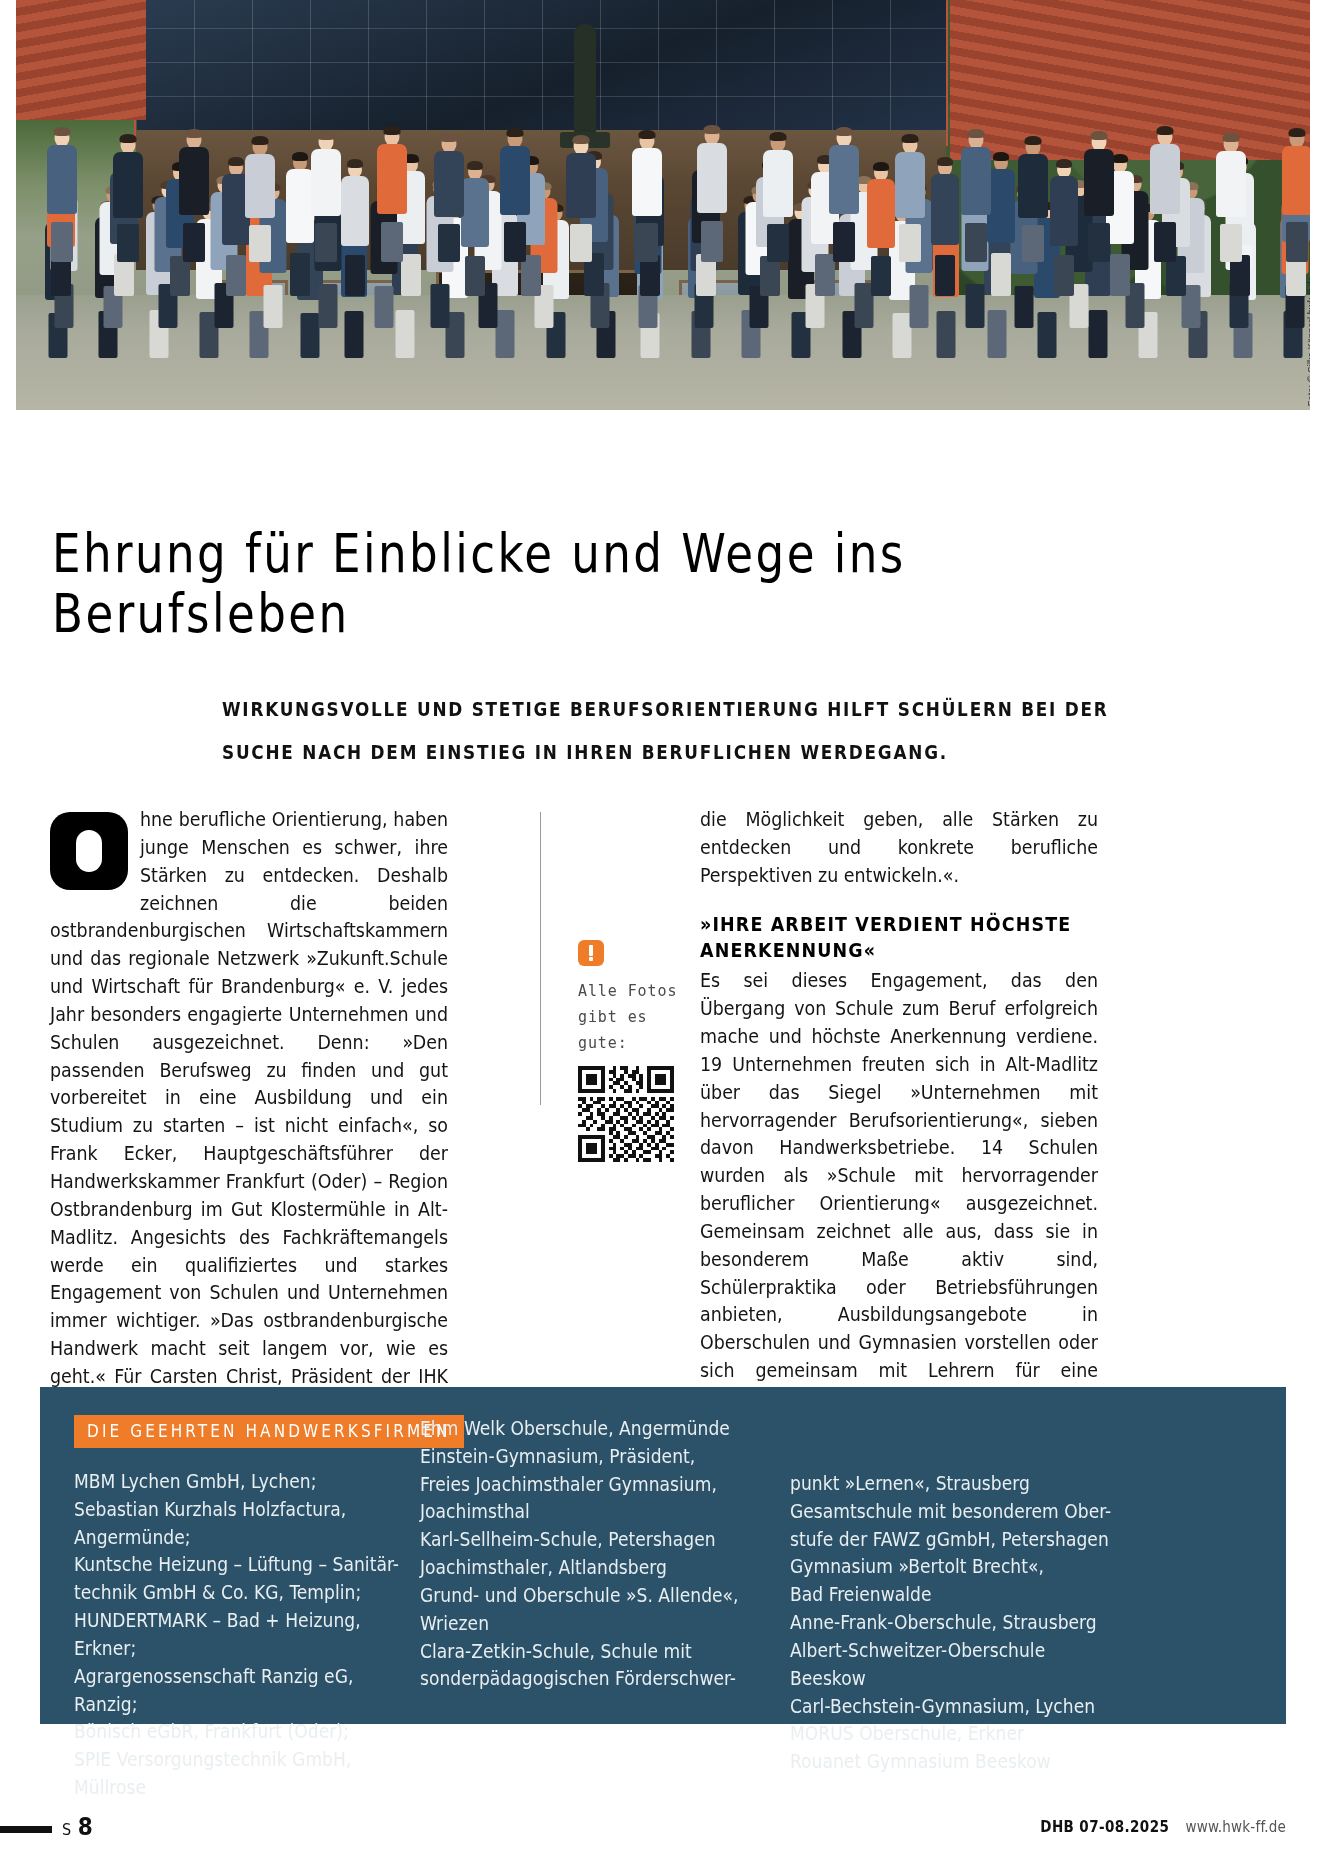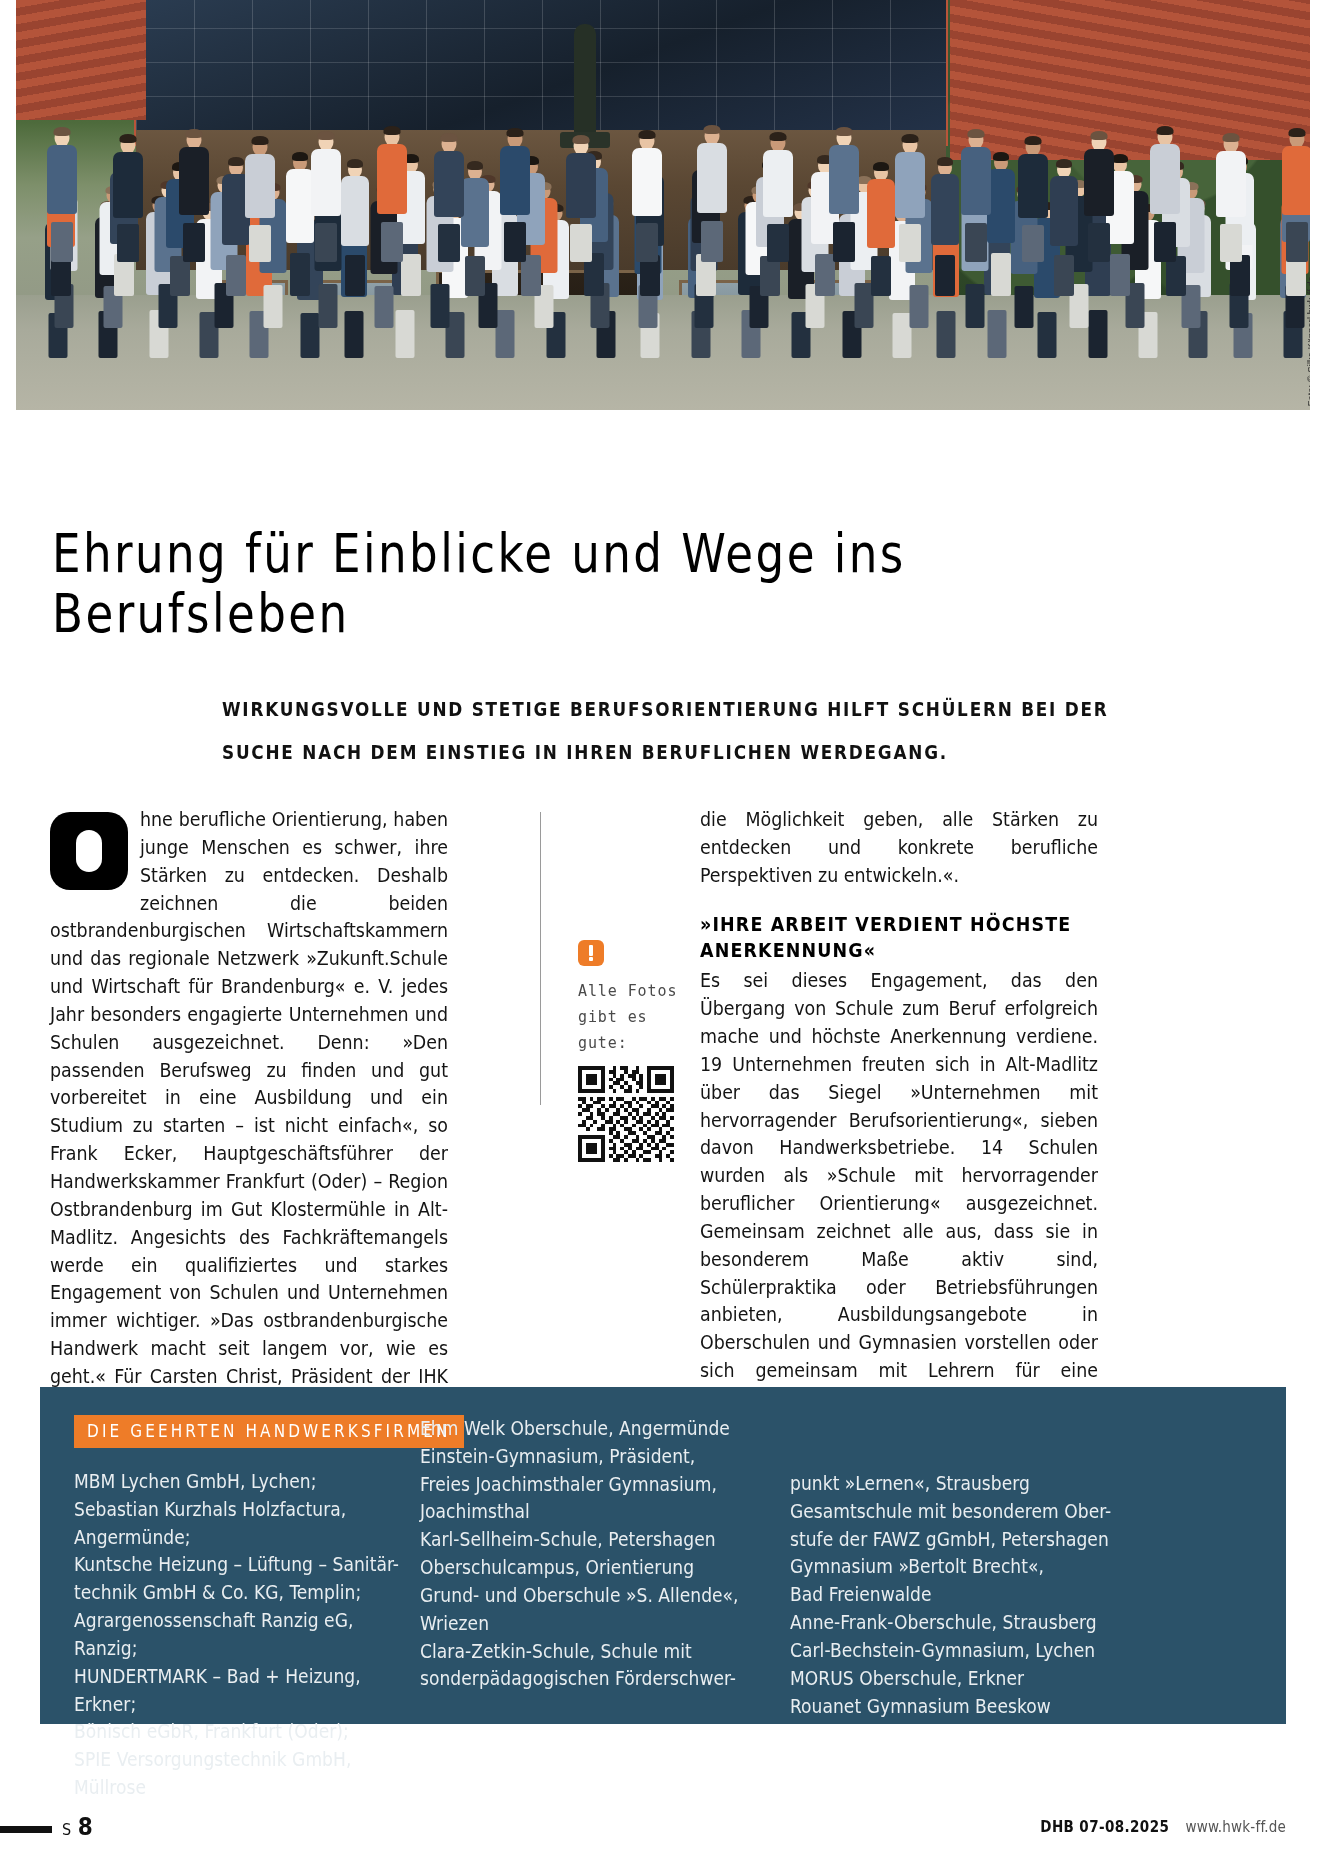--- a/index.html
+++ b/index.html
@@ -1080,51 +1080,52 @@
   <div class="infobox">
     <div class="ib-cols">
       <div class="ib-col c1">
         <div class="ib-head">DIE GEEHRTEN HANDWERKSFIRMEN</div>
         <ul class="ib-list">
           <li>MBM Lychen GmbH, Lychen;</li>
           <li>Sebastian Kurzhals Holzfactura,
 Angermünde;</li>
           <li>Kuntsche Heizung – Lüftung – Sanitär-
 technik GmbH &amp; Co. KG, Templin;</li>
+          <li>HUNDERTMARK – Bad + Heizung, Erkner;</li>
           <li>Agrargenossenschaft Ranzig eG, Ranzig;</li>
-          <li>HUNDERTMARK – Bad + Heizung, Erkner;</li>
           <li>Bönisch eGbR, Frankfurt (Oder);</li>
           <li>SPIE Versorgungstechnik GmbH,
 Müllrose</li>
         </ul>
       </div>
 
       <div class="ib-col c2">
         <ul class="ib-list">
           <li>Ehm Welk Oberschule, Angermünde</li>
           <li>Einstein-Gymnasium, Präsident,</li>
           <li>Freies Joachimsthaler Gymnasium,
 Joachimsthal</li>
           <li>Karl-Sellheim-Schule, Petershagen</li>
-          <li>Oberschulcampus, Orientierung</li>
+          <li>Joachimsthaler, Altlandsberg</li>
           <li>Grund- und Oberschule »S. Allende«,
 Wriezen</li>
           <li>Clara-Zetkin-Schule, Schule mit
 sonderpädagogischen Förderschwer-</li>
         </ul>
       </div>
 
       <div class="ib-col c3">
         <ul class="ib-list">
           <li>punkt »Lernen«, Strausberg</li>
           <li>Gesamtschule mit besonderem Ober-
 stufe der FAWZ gGmbH, Petershagen</li>
           <li>Gymnasium »Bertolt Brecht«,
 Bad Freienwalde</li>
           <li>Anne-Frank-Oberschule, Strausberg</li>
+          <li>Albert-Schweitzer-Oberschule Beeskow</li>
           <li>Carl-Bechstein-Gymnasium, Lychen</li>
           <li>MORUS Oberschule, Erkner</li>
           <li>Rouanet Gymnasium Beeskow</li>
         </ul>
       </div>
     </div>
   </div>
 
   <div class="foot-rule"></div>
   <div class="foot-page">

